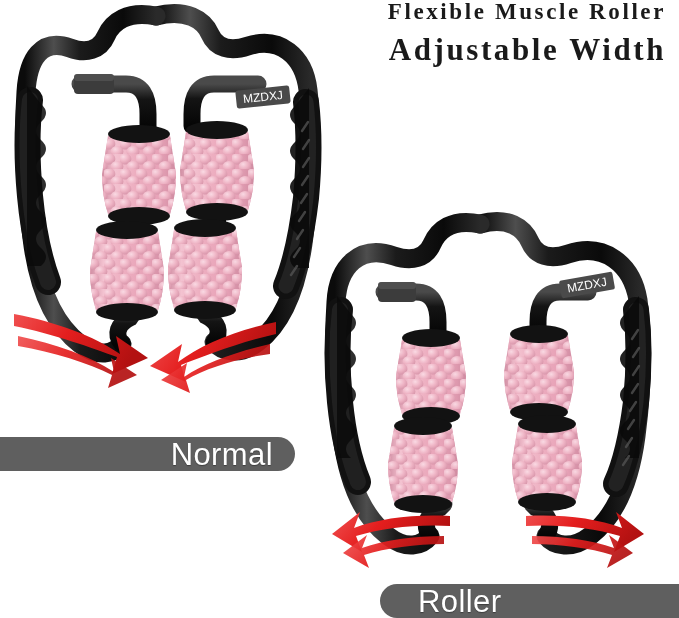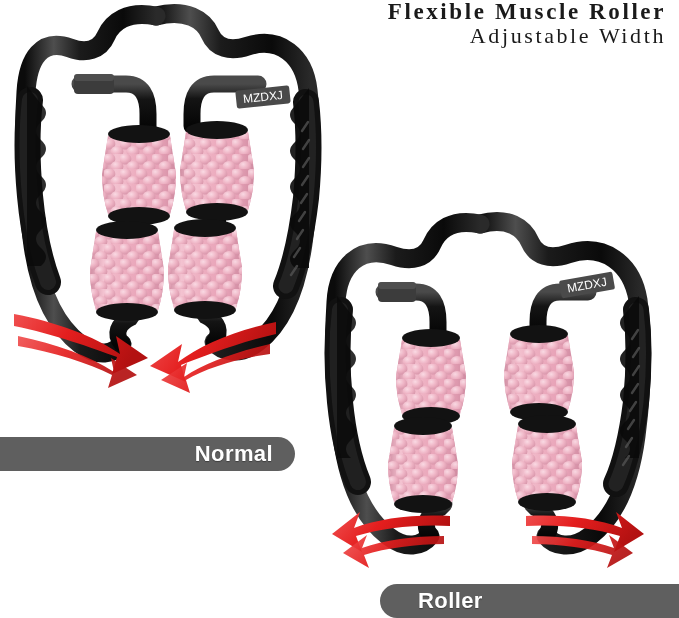--- a/index.html
+++ b/index.html
@@ -5,27 +5,27 @@
   html,body{margin:0;padding:0;background:#ffffff;}
   body{width:679px;height:618px;overflow:hidden;position:relative;
        font-family:"Liberation Sans",sans-serif;}
   .stage{position:absolute;inset:0;width:679px;height:506px;background:#fff;}
 
   
   .headline{position:absolute;right:13px;top:0;text-align:right;
             font-family:"Liberation Serif",serif;color:#1a1a1a;}
   .headline .l1{font-size:23px;font-weight:700;letter-spacing:2.6px;
                 line-height:24px;white-space:nowrap;}
-  .headline .l2{font-size:22px;font-weight:400;letter-spacing:2.6px;
-                line-height:24px;white-space:nowrap;}
+  .headline .l2{font-size:31px;font-weight:700;letter-spacing:2.6px;
+                line-height:24px;white-space:nowrap;margin-top:14px;}
 
   
   .pill{position:absolute;background:#5f5f5f;color:#ffffff;
         display:flex;align-items:center;box-sizing:border-box;}
-  .pill span{font-size:22px;font-weight:700;letter-spacing:.4px;
+  .pill span{font-size:31px;font-weight:400;letter-spacing:.4px;
              line-height:1;text-shadow:0 1px 1px rgba(0,0,0,.35);}
   #pill-normal{left:-30px;top:437px;width:325px;height:34px;
                border-radius:17px;justify-content:flex-end;padding-right:22px;}
   #pill-expand{left:380px;top:584px;width:330px;height:34px;
                border-radius:17px;justify-content:flex-start;padding-left:38px;}
 
   
   .product{position:absolute;}
   #product-normal{left:8px;top:4px;width:330px;height:390px;}
   #product-expand{left:332px;top:214px;width:345px;height:370px;}

